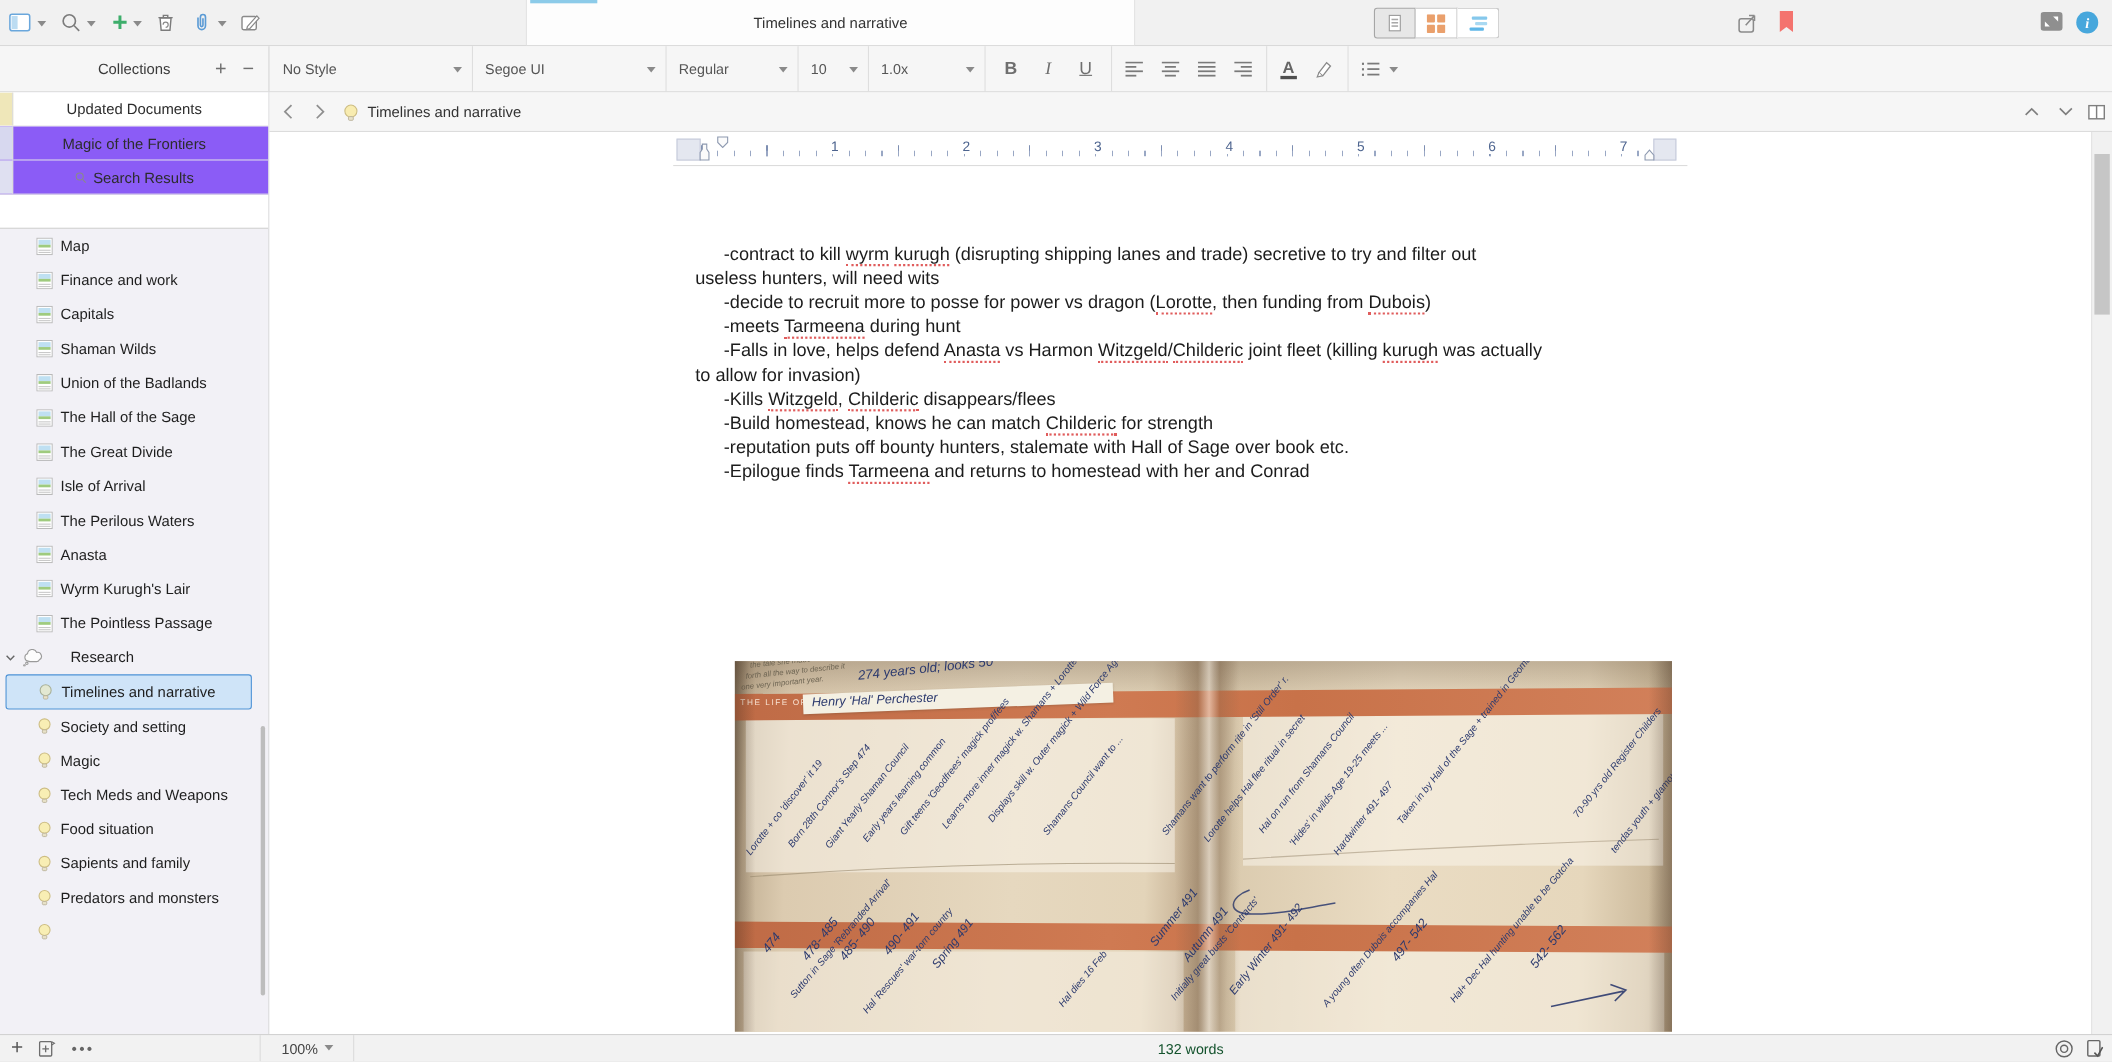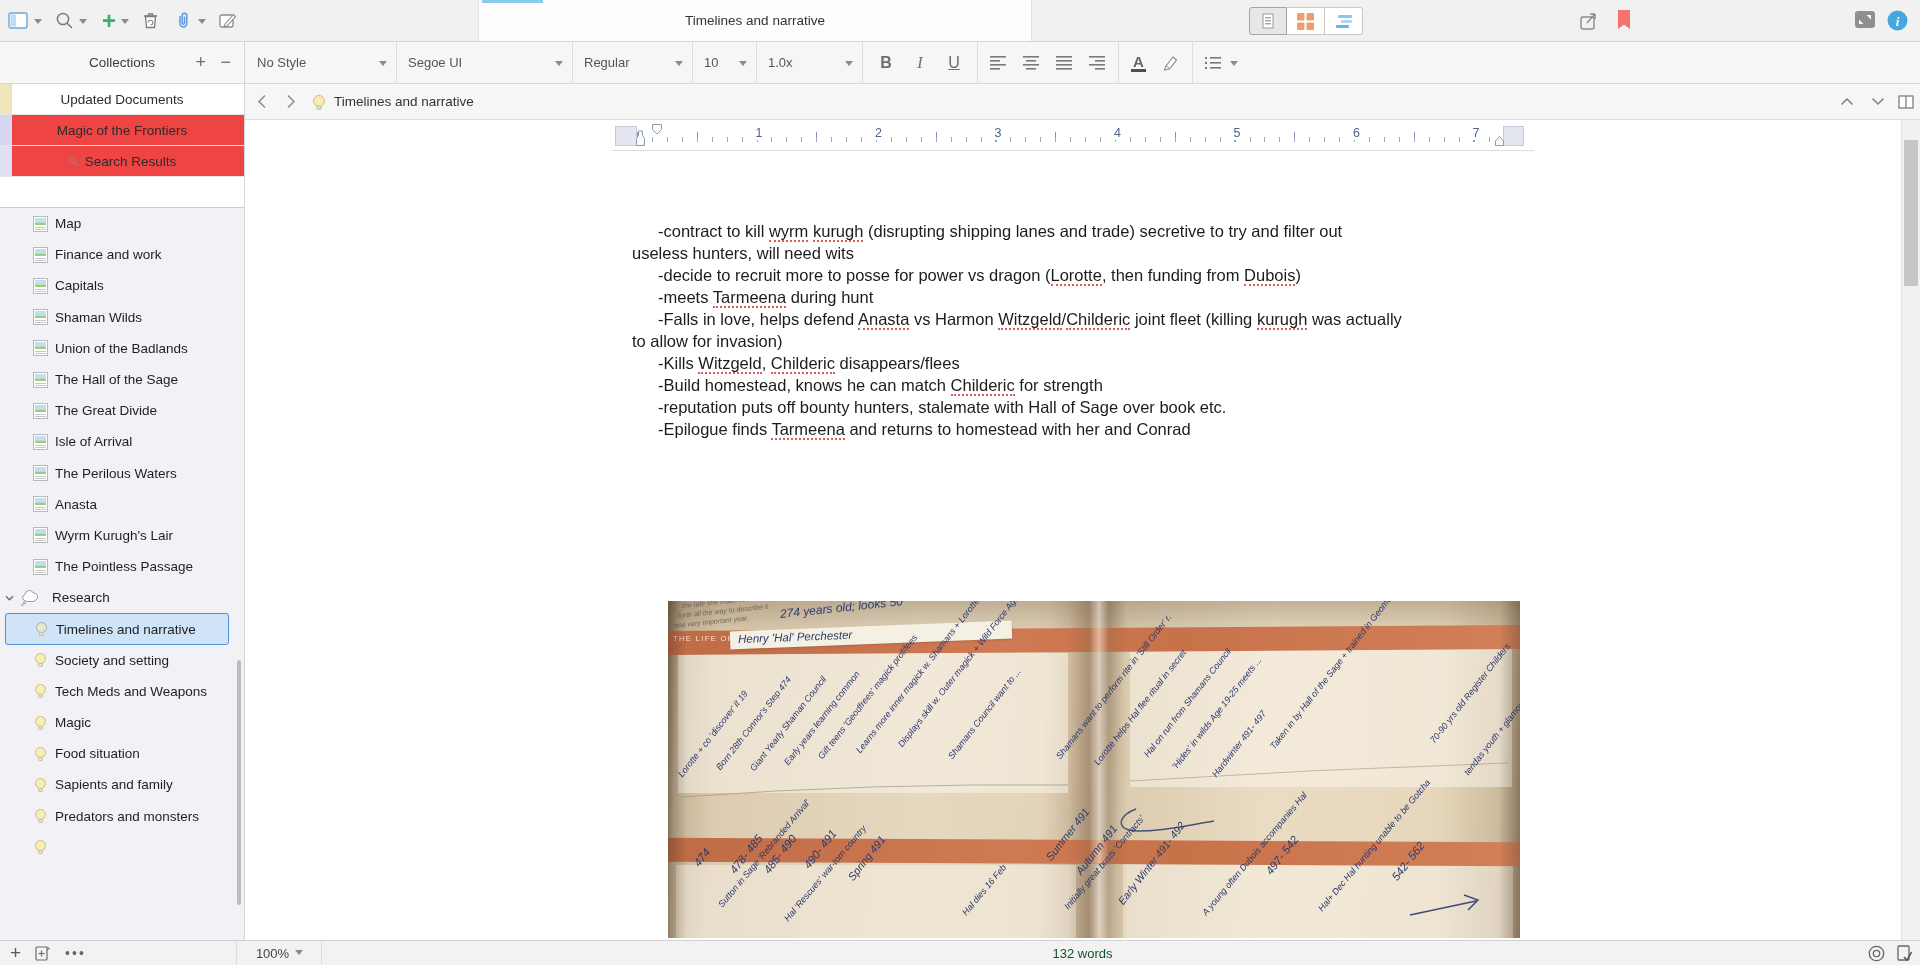--- a/index.html
+++ b/index.html
@@ -35,21 +35,21 @@
   .fgroup { display:flex; align-items:center; border-right:1px solid #dedede; padding:0 8px; gap:16px; }
   .fgroup.nob { border-right:none; }
   .fb { font-size:16px; color:#6f6f6f; width:18px; text-align:center; }
   .fb.b { font-weight:bold; } .fb.i { font-style:italic; font-family:"Liberation Serif",serif; } .fb.u { text-decoration:underline; }
   .fontcolor { font-size:15px; font-weight:bold; color:#666; border-bottom:3px solid #4f4f4f; line-height:15px; padding:0 2px; }
 
   
   .sidebar { position:absolute; left:0; top:84px; width:245px; bottom:25px; background:#f2f1f6; border-right:1px solid #d5d5d5; overflow:hidden; }
   .collections { position:absolute; top:0; left:0; right:0; height:124px; background:#fff; border-bottom:1px solid #cfcfcf; }
   .col-row { position:relative; height:31px; display:flex; align-items:center; justify-content:center; border-bottom:1px solid #e6e6e6; font-size:13.5px; color:#2c2c2c; background:#fff; gap:5px; }
-  .col-row.tint { background:#ef4444; }
+  .col-row.tint { background:#8b5cf6; }
   .col-row.active .col-label { font-weight:bold; }
   .col-strip { position:absolute; left:0; top:0; bottom:0; width:12px; border-right:1px solid #dcdcdc; }
   .binder-list { position:absolute; top:124px; left:0; right:0; bottom:0; overflow:hidden; }
   .b-row { position:relative; height:31.2px; display:flex; align-items:center; font-size:13.5px; color:#1e1e1e; padding-left:33px; gap:7px; }
   .b-row.folder { padding-left:5px; gap:4px; }
   .b-row .lbl { white-space:nowrap; }
   .b-row.sel { background:#cfe4f8; border:1.5px solid #4f93d6; border-radius:3px; margin-left:5px; margin-right:15px; padding-left:28px; }
   .sb-thumb { position:absolute; right:3px; top:576px; width:4px; height:245px; background:#bdbdbd; border-radius:2px; }
 
   
@@ -206,21 +206,21 @@
     </span>
   </div>
 
   <div class="format-row">
     <div class="collections-hdr">
       <span class="title">Collections</span>
       <span class="col-plus">+</span>
       <span class="col-minus">−</span>
     </div>
     <div class="fbar">
-      <div class="ffield" style="width:151px">
+      <div class="ffield" style="width:184px">
         <span>No Style</span>
           <span class="caret"></span>
       </div>
       <div class="ffield" style="width:176px">
         <span>Segoe UI</span>
           <span class="caret"></span>
       </div>
       <div class="ffield" style="width:120px">
         <span>Regular</span>
           <span class="caret"></span>
@@ -449,49 +449,49 @@
         </div>
         <div class="b-row folder">
           <svg width="9" height="6" style="margin-right:2px">
             <polyline points="1,1.2 4.5,4.8 8,1.2" fill="none" stroke="#666" stroke-width="1.3"></polyline>
           </svg>
           <svg width="20" height="16">
             <path d="M5.5 11 A3.4 3.4 0 0 1 5 4.4 A4.4 4.4 0 0 1 13.4 3.1 A3.6 3.6 0 0 1 15.8 9.8 A3 3 0 0 1 12.9 11.5 H7.2 Z" fill="#fcfcfc" stroke="#9a9a9a"></path>
             <circle cx="4.4" cy="13" r="1.1" fill="#fcfcfc" stroke="#9a9a9a"></circle>
             <circle cx="2.2" cy="15" r=".7" fill="#fcfcfc" stroke="#9a9a9a"></circle>
           </svg>
-          <span class="lbl" style="margin-left:8px">Research</span>
+          <span class="lbl" style="margin-left:20px">Research</span>
         </div>
         <div class="b-row sel">
           <svg width="15" height="16">
             <circle cx="7.5" cy="6.5" r="5" fill="#e3e8d2" stroke="#a8b098"></circle>
             <rect x="5.5" y="11.5" width="4" height="3" rx="1" fill="#e8e2c8" stroke="#b9b29a" stroke-width=".8"></rect>
           </svg>
           <span class="lbl">Timelines and narrative</span>
         </div>
         <div class="b-row">
           <svg width="15" height="16">
             <circle cx="7.5" cy="6.5" r="5" fill="#f8eeb4" stroke="#cdbd83"></circle>
             <rect x="5.5" y="11.5" width="4" height="3" rx="1" fill="#e8e2c8" stroke="#b9b29a" stroke-width=".8"></rect>
           </svg>
           <span class="lbl">Society and setting</span>
         </div>
         <div class="b-row">
           <svg width="15" height="16">
             <circle cx="7.5" cy="6.5" r="5" fill="#f8eeb4" stroke="#cdbd83"></circle>
             <rect x="5.5" y="11.5" width="4" height="3" rx="1" fill="#e8e2c8" stroke="#b9b29a" stroke-width=".8"></rect>
           </svg>
+          <span class="lbl">Magic</span>
+        </div>
+        <div class="b-row">
+          <svg width="15" height="16">
+            <circle cx="7.5" cy="6.5" r="5" fill="#f8eeb4" stroke="#cdbd83"></circle>
+            <rect x="5.5" y="11.5" width="4" height="3" rx="1" fill="#e8e2c8" stroke="#b9b29a" stroke-width=".8"></rect>
+          </svg>
           <span class="lbl">Tech Meds and Weapons</span>
-        </div>
-        <div class="b-row">
-          <svg width="15" height="16">
-            <circle cx="7.5" cy="6.5" r="5" fill="#f8eeb4" stroke="#cdbd83"></circle>
-            <rect x="5.5" y="11.5" width="4" height="3" rx="1" fill="#e8e2c8" stroke="#b9b29a" stroke-width=".8"></rect>
-          </svg>
-          <span class="lbl">Magic</span>
         </div>
         <div class="b-row">
           <svg width="15" height="16">
             <circle cx="7.5" cy="6.5" r="5" fill="#f8eeb4" stroke="#cdbd83"></circle>
             <rect x="5.5" y="11.5" width="4" height="3" rx="1" fill="#e8e2c8" stroke="#b9b29a" stroke-width=".8"></rect>
           </svg>
           <span class="lbl">Food situation</span>
         </div>
         <div class="b-row">
           <svg width="15" height="16">

